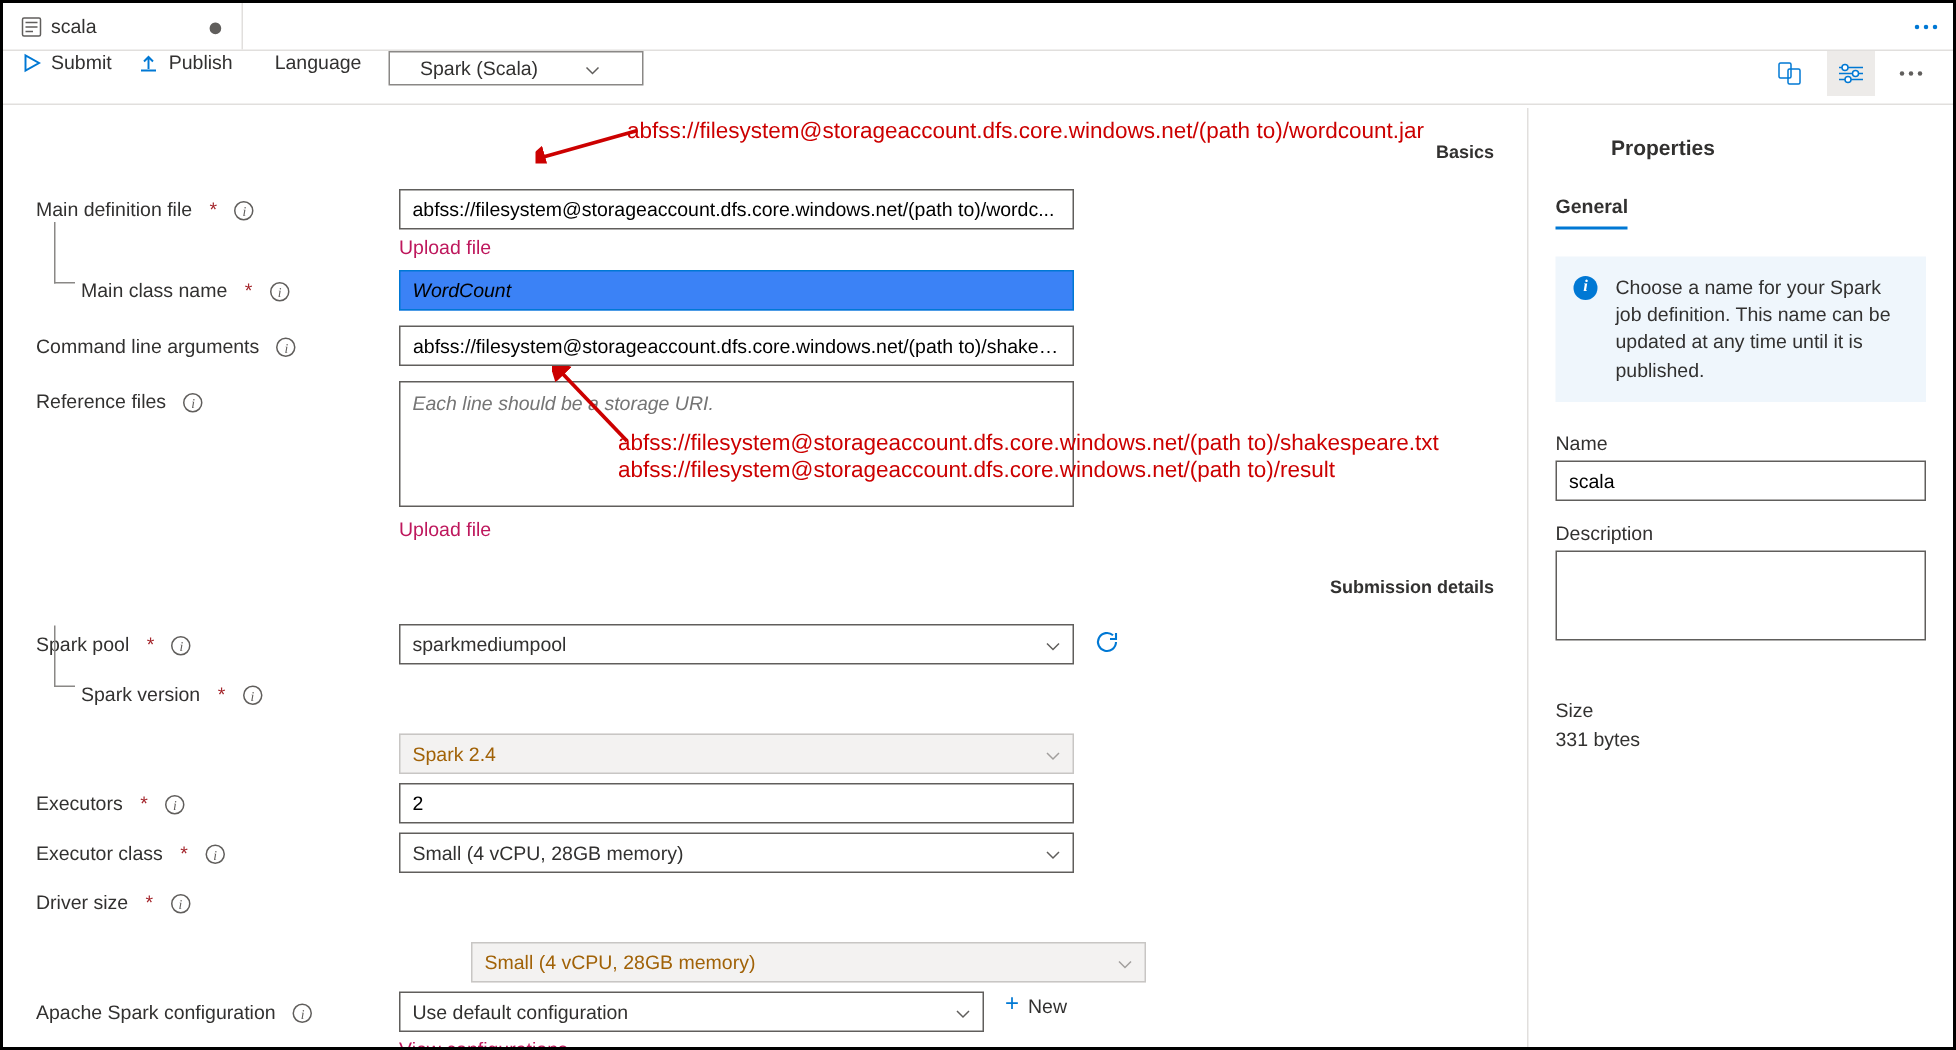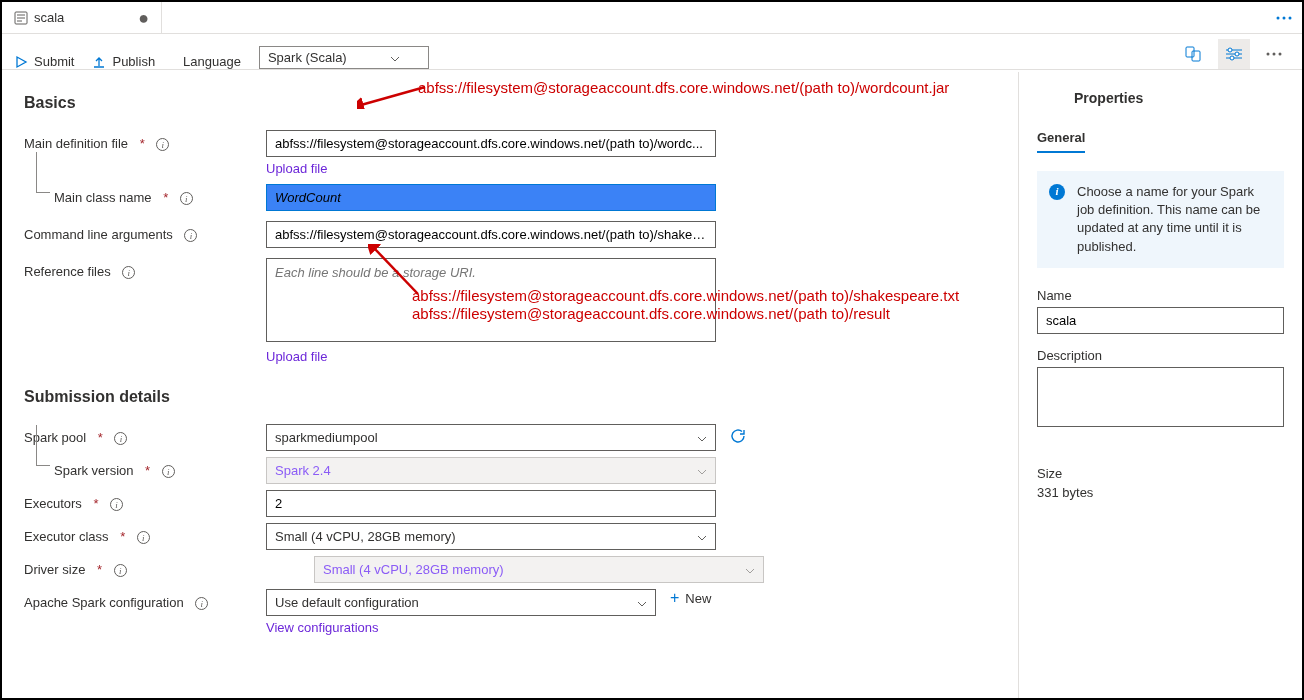--- a/index.html
+++ b/index.html
@@ -29,64 +29,64 @@
     border-right: 1px solid #e1dfdd;
     min-width: 160px;
   }
   .tab-icon svg { display:block; }
   .tab-title { color: #323130; }
   .tab-dirty { color:#605e5c; font-size:18px; line-height:0; margin-left:auto; }
   .tab-strip-more { margin-left:auto; display:flex; align-items:center; padding:0 10px; color:#0078d4; }
   .toolbar {
     height: 36px;
     display:flex;
-    align-items:flex-end;
+    align-items:flex-start;
     gap:18px;
     padding:0 12px;
     border-bottom:1px solid #e1dfdd;
   }
   .tb-btn {
     display:flex; align-items:center; gap:6px; color:#323130; cursor:pointer;
   }
   .tb-btn svg { display:block; }
   .lang-label { margin-left:10px; }
   .lang-select {
-    border:1px solid #8a8886; padding:3px 28px 3px 8px; width:170px; position:relative; display:flex; align-items:center;
+    border:1px solid #8a8886; padding:3px 28px 3px 20px; width:170px; position:relative; display:flex; align-items:center;
   }
   .lang-select .chev { margin-left:auto; color:#605e5c; }
   .toolbar-right { margin-left:auto; display:flex; align-items:center; gap:8px; }
   .tb-icon-btn { width:32px; height:30px; display:flex; align-items:center; justify-content:center; cursor:pointer; }
   .tb-icon-btn.active { background:#edebe9; }
   .content { position:absolute; top:70px; left:0; right:0; bottom:0; display:flex; }
   .form-pane { flex:1; overflow:auto; padding:16px 22px; position:relative; }
   .props-pane { width:284px; border-left:1px solid #e1dfdd; padding:18px 18px; }
-  h2.section { font-size:16px; font-weight:600; margin:6px 0 18px; }
+  h2.section { font-size:12px; font-weight:600; margin:6px 0 18px;text-align:right; }
   .row { display:flex; align-items:flex-start; margin-bottom:6px; }
   .row.tall { margin-bottom:2px; }
   .row-label { width:242px; padding-top:6px; display:flex; align-items:flex-end; gap:4px; white-space:nowrap; }
   .row-label.indent { padding-left:30px; position:relative; }
   .row-label.indent::before {
     content:""; position:absolute; left:12px; top:-32px; bottom:12px; width:1px; background:#8a8886;
   }
   .row-label.indent::after {
     content:""; position:absolute; left:12px; bottom:12px; width:14px; height:1px; background:#8a8886;
   }
   .req { color:#a4262c; }
   .info-icn { width:13px; height:13px; border:1px solid #605e5c; border-radius:50%; display:inline-flex; align-items:center; justify-content:center; font-size:9px; color:#605e5c; font-style:italic; font-family:serif; }
   .row-field { width:450px; }
   .text-input {
     width:100%; border:1px solid #605e5c; padding:5px 8px; font:inherit; background:#fff;
     white-space:nowrap; overflow:hidden; text-overflow:ellipsis;
   }
   .text-input.hl { background:#3b82f6; border-color:#0078d4;font-style:italic; }
   .dropdown { width:100%; border:1px solid #605e5c; padding:5px 8px; display:flex; align-items:center; background:#fff; }
-  .dropdown.disabled { background:#f3f2f1; color:#8b5cf6; border-color:#c8c6c4; }
+  .dropdown.disabled { background:#f3f2f1; color:#a16207; border-color:#c8c6c4;margin-top:40px; }
   .dropdown .chev { margin-left:auto; color:#605e5c; }
   .textarea { width:100%; height:84px; border:1px solid #605e5c; padding:6px 8px; font:inherit; color:#a19f9d; font-style:italic; resize:none; }
-  .link { color:#6d28d9; cursor:pointer; margin-top:4px; display:inline-block; }
+  .link { color:#be185d; cursor:pointer; margin-top:4px; display:inline-block; }
   .refresh-icn { margin-left:14px; margin-top:4px; color:#0078d4; }
   .plus-new { display:inline-flex; align-items:center; gap:6px; margin-left:14px; color:#323130; cursor:pointer; }
   .plus-new .p { color:#0078d4; font-size:16px; }
   .annot { position:absolute; color:#c00; font-size:15px; pointer-events:none; white-space:nowrap; }
   .arrow { position:absolute; pointer-events:none; }
   
   .props-pane h3 { font-size:14px; font-weight:600; margin:0 0 18px;padding-left:37px; }
   .p-tab { display:inline-block; padding:6px 0; font-weight:600; border-bottom:2px solid #0078d4; margin-bottom:18px; }
   .info-box { background:#eff6fc; padding:12px 12px 12px 40px; position:relative; font-size:13px; line-height:1.4; margin-bottom:20px; }
   .info-box .i-badge { position:absolute; left:12px; top:13px; width:16px; height:16px; background:#0078d4; border-radius:50%; display:flex; align-items:center; justify-content:center; color:#fff; font-size:11px; font-weight:700; font-style:italic; font-family:Georgia,serif; }

